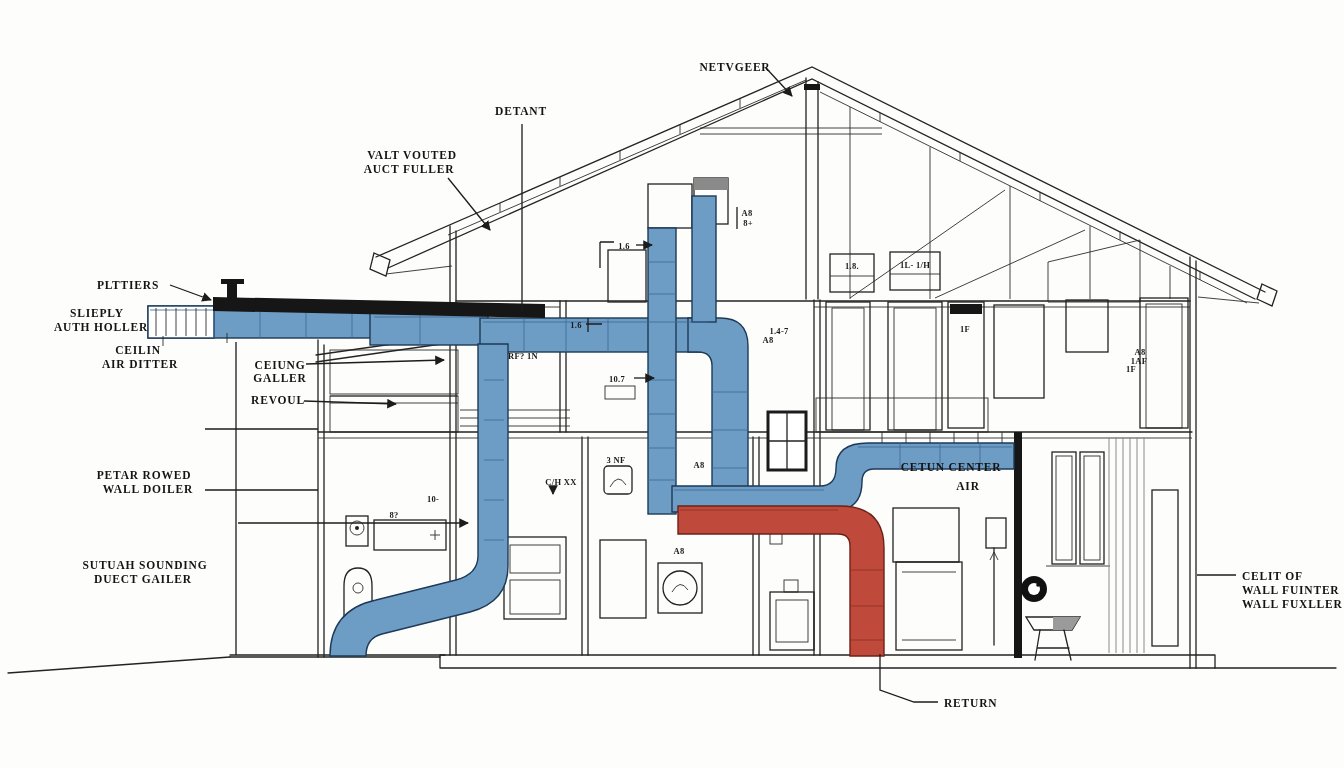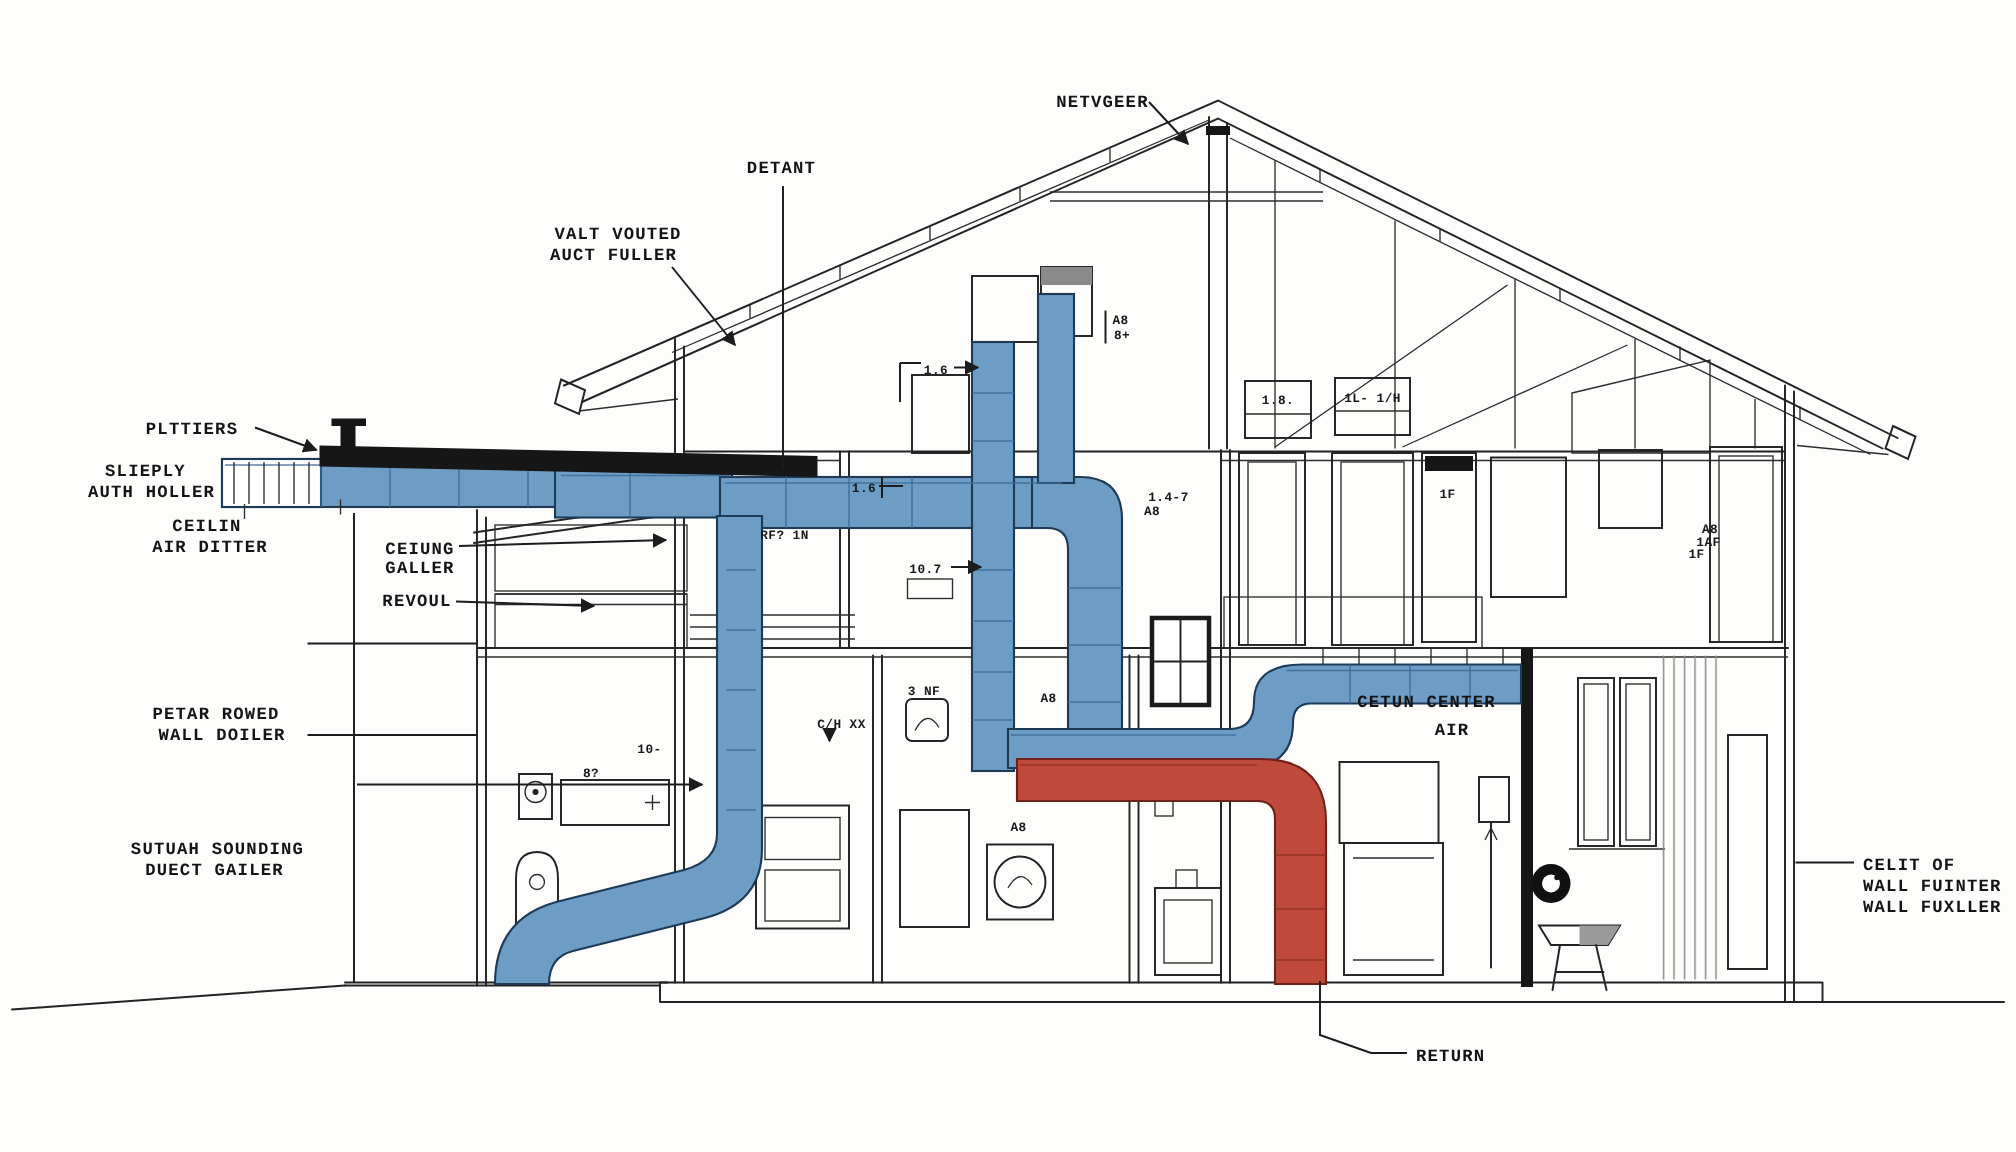--- a/index.html
+++ b/index.html
@@ -1,17 +1,17 @@
 <!DOCTYPE html>
 <html><head>
 <meta charset="utf-8">
 <style>
   html,body{margin:0;padding:0;background:#ffffff;}
   .stage{position:relative;width:1344px;height:768px;background:#fdfdfc;overflow:hidden;
-         font-family:Liberation Mono, monospace;}
+         font-family:Liberation Serif, serif;}
   svg{position:absolute;left:0;top:0;}
   .ln{stroke:#232323;stroke-width:1.3;fill:none;stroke-linecap:round;}
   .ln-thin{stroke:#2c2c2c;stroke-width:0.9;fill:none;}
   .leader{stroke:#1c1c1c;stroke-width:1.3;fill:none;}
   .seam{stroke:#3d6b99;stroke-width:1;fill:none;opacity:.85;}
   .seam-red{stroke:#8e2f24;stroke-width:1;fill:none;opacity:.85;}
   .lbl{font-size:11.5px;font-weight:700;letter-spacing:.8px;fill:#141414;}
   .dim{font-size:8.5px;font-weight:700;letter-spacing:.3px;fill:#191919;}
   .mid{text-anchor:middle;}
 </style>

